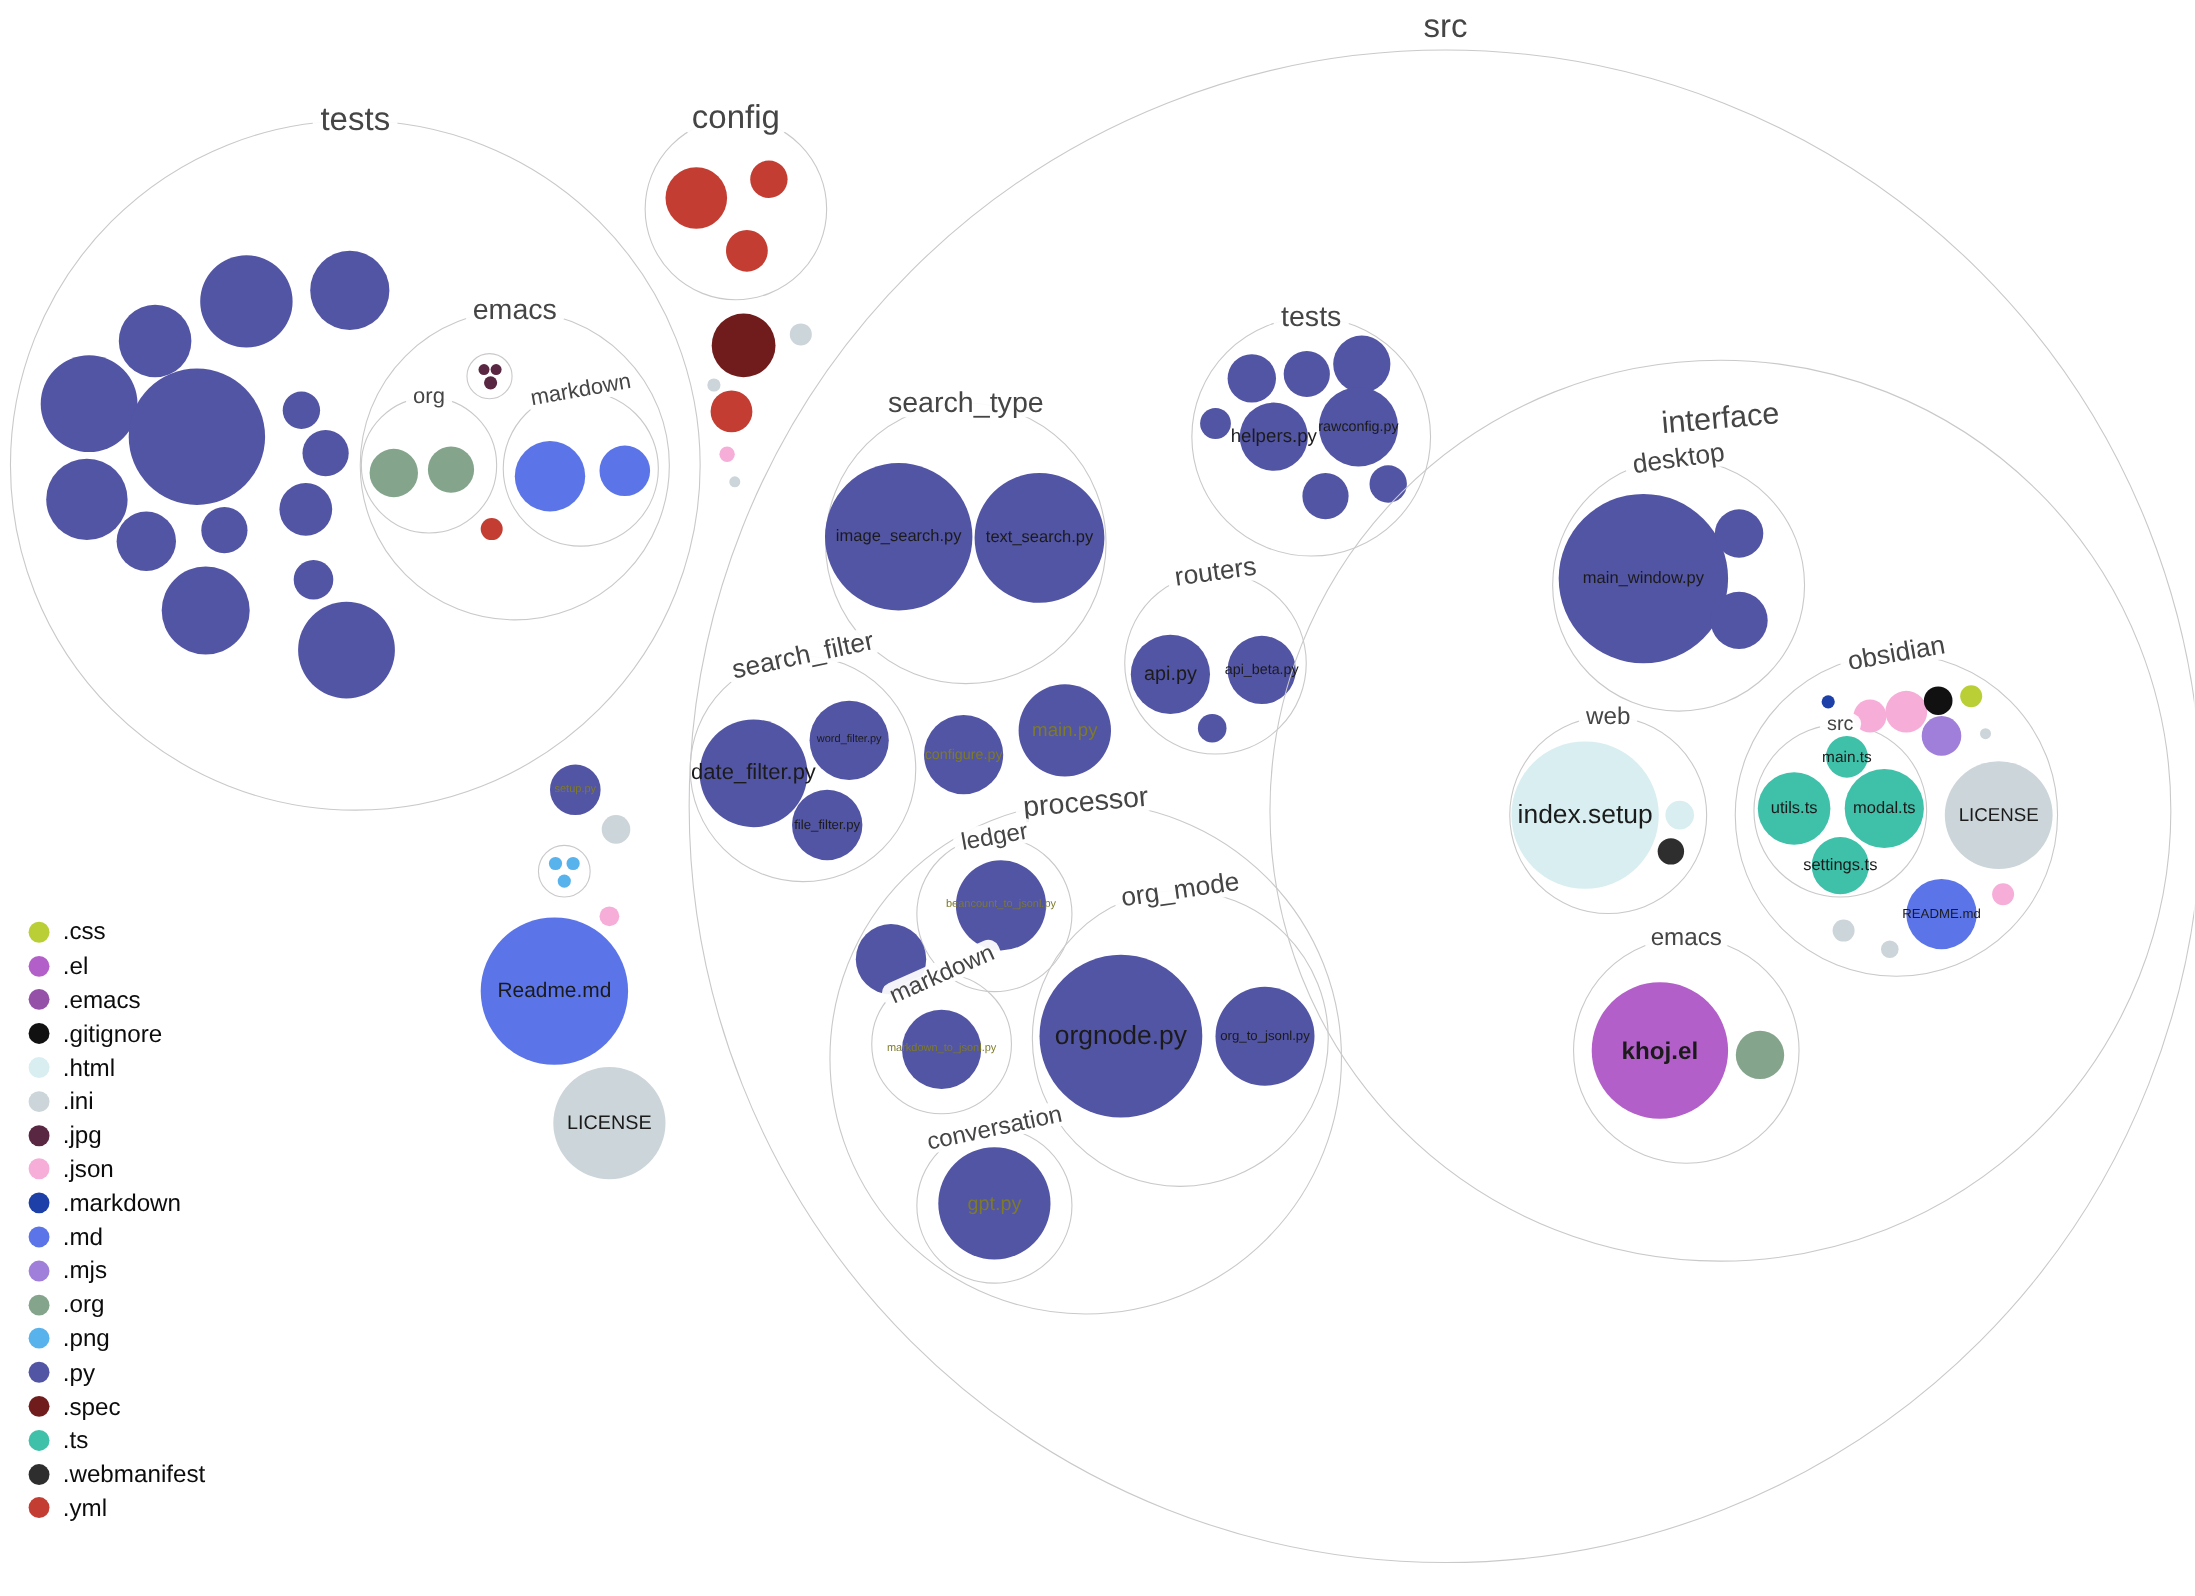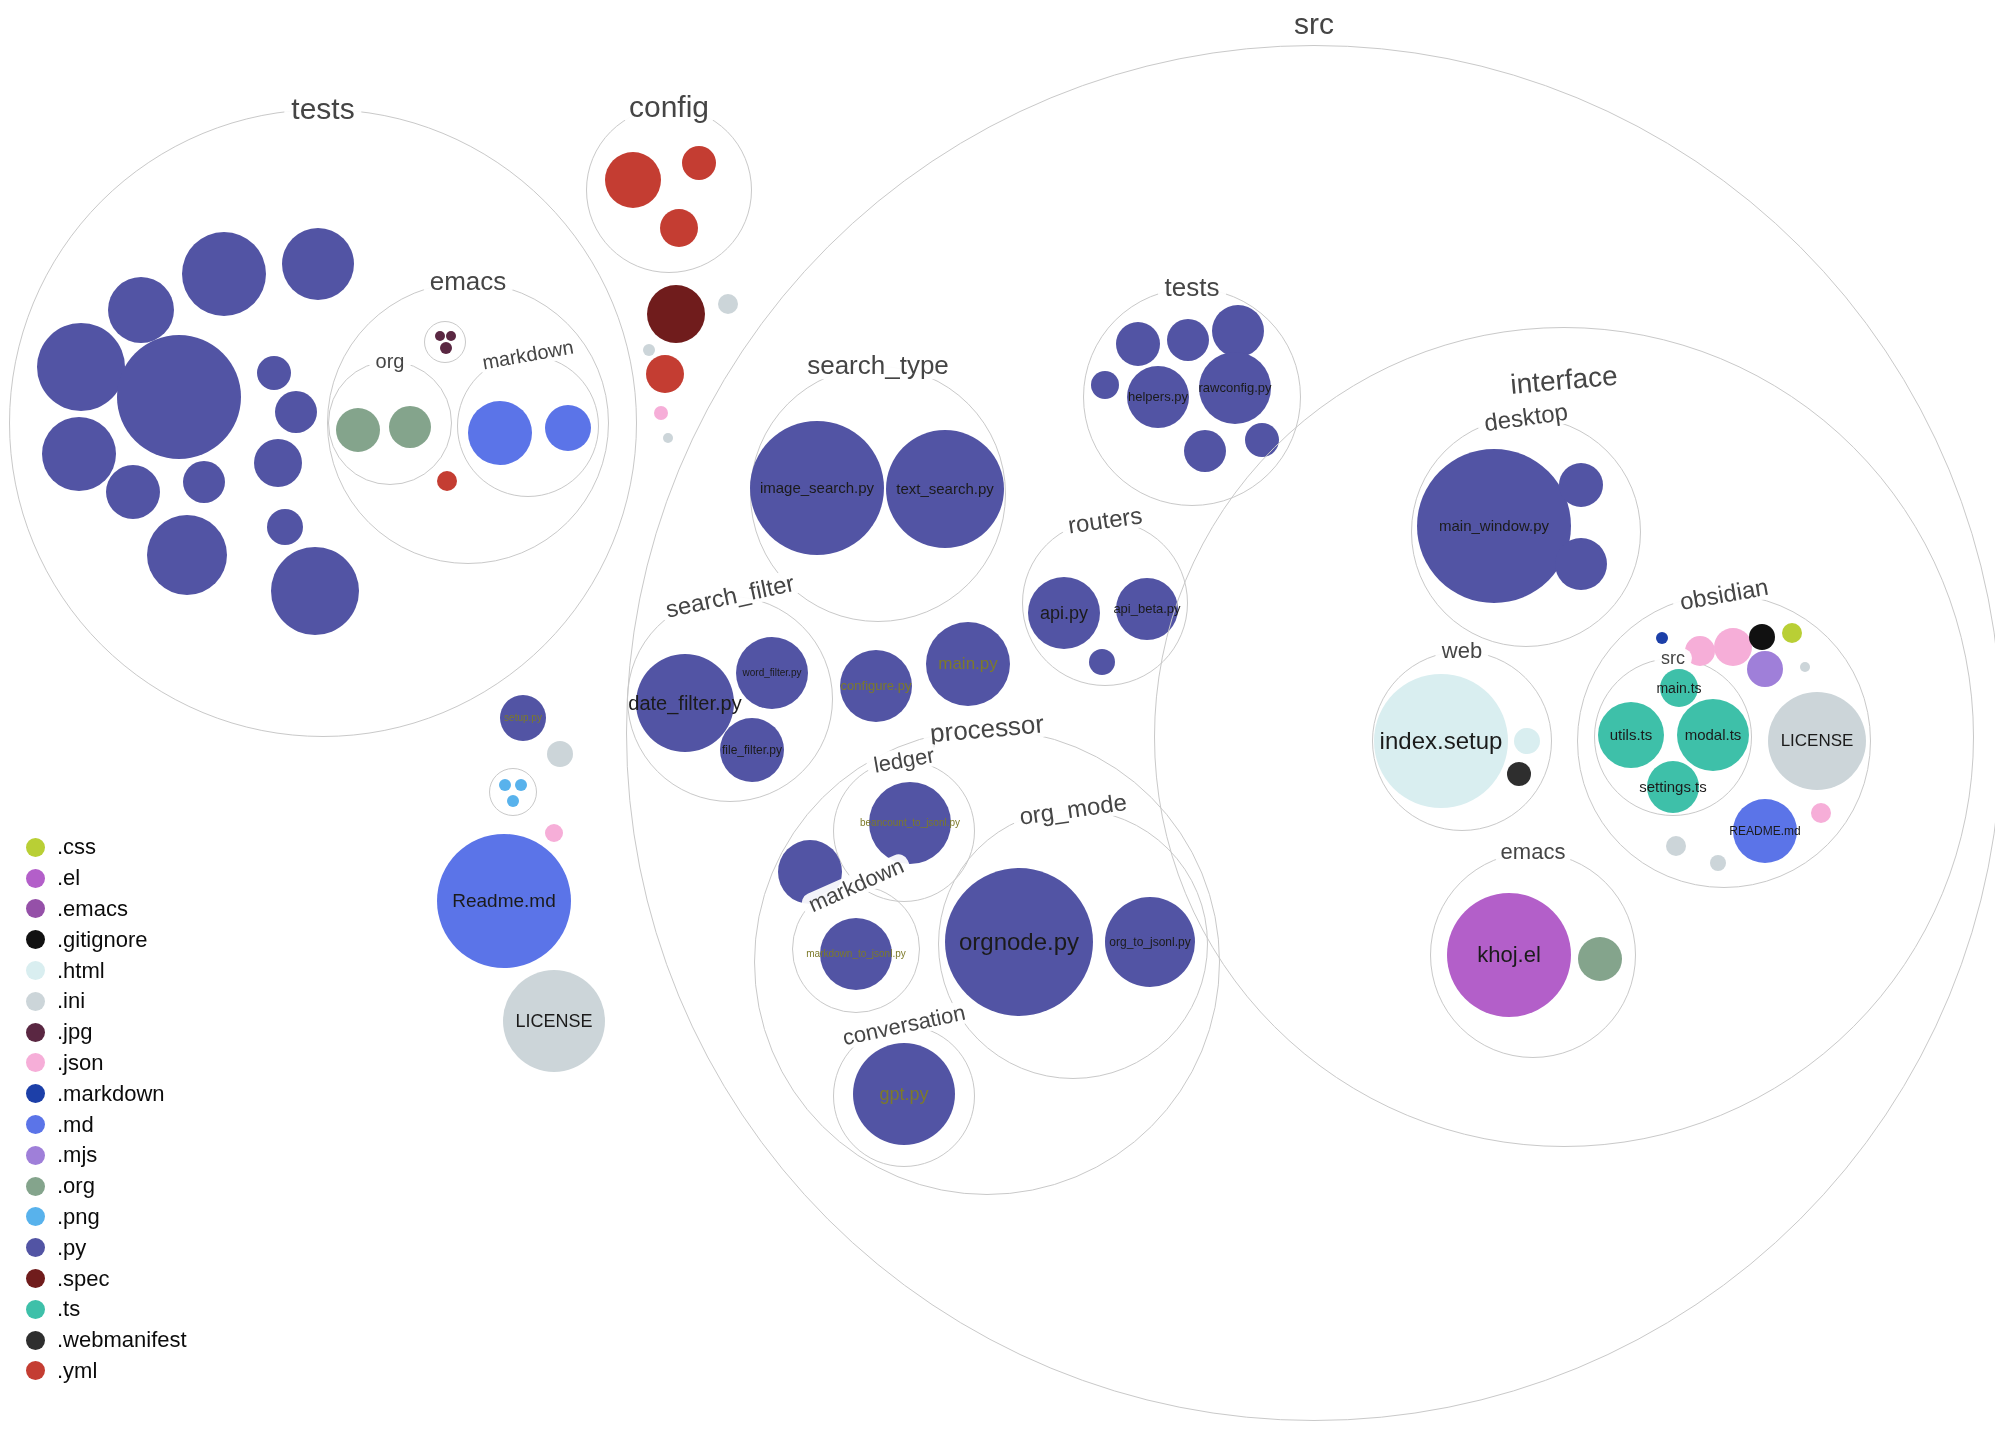--- a/index.html
+++ b/index.html
@@ -253,21 +253,21 @@
     <span class="nlabel folder-label" style="left: 528px; top: 355px; font-size: 20px; transform: translate(-50%, -50%) rotate(-10deg);">markdown</span>
     <span class="nlabel folder-label" style="left: 669px; top: 107px; font-size: 30px;">config</span>
     <span class="nlabel file-label" style="left: 523px; top: 718px; font-size: 10px; color: rgb(125, 122, 42);">setup.py</span>
     <span class="nlabel file-label" style="left: 504px; top: 901px; font-size: 19px;">Readme.md</span>
     <span class="nlabel file-label" style="left: 554px; top: 1021px; font-size: 18px;">LICENSE</span>
     <span class="nlabel folder-label" style="left: 1314px; top: 24px; font-size: 30px;">src</span>
     <span class="nlabel folder-label" style="left: 878px; top: 366px; font-size: 26px;">search_type</span>
     <span class="nlabel file-label" style="left: 817px; top: 488px; font-size: 15px;">image_search.py</span>
     <span class="nlabel file-label" style="left: 945px; top: 489px; font-size: 15px;">text_search.py</span>
     <span class="nlabel folder-label" style="left: 1192px; top: 288px; font-size: 26px;">tests</span>
-    <span class="nlabel file-label" style="left: 1158px; top: 397px; font-size: 13px;">helpers.py</span>
+    <span class="nlabel file-label" style="left: 1158px; top: 397px; font-size: 17px;">helpers.py</span>
     <span class="nlabel file-label" style="left: 1235px; top: 388px; font-size: 13px;">rawconfig.py</span>
     <span class="nlabel folder-label" style="left: 1105px; top: 520px; font-size: 24px; transform: translate(-50%, -50%) rotate(-8deg);">routers</span>
     <span class="nlabel file-label" style="left: 1064px; top: 613px; font-size: 18px;">api.py</span>
     <span class="nlabel file-label" style="left: 1147px; top: 609px; font-size: 13px;">api_beta.py</span>
     <span class="nlabel folder-label" style="left: 730px; top: 596px; font-size: 24px; transform: translate(-50%, -50%) rotate(-12deg);">search_filter</span>
     <span class="nlabel file-label" style="left: 685px; top: 703px; font-size: 20px;">date_filter.py</span>
     <span class="nlabel file-label" style="left: 772px; top: 673px; font-size: 10px;">word_filter.py</span>
     <span class="nlabel file-label" style="left: 752px; top: 750px; font-size: 12px;">file_filter.py</span>
     <span class="nlabel file-label" style="left: 968px; top: 664px; font-size: 17px; color: rgb(125, 122, 42);">main.py</span>
     <span class="nlabel file-label" style="left: 876px; top: 686px; font-size: 13px; color: rgb(125, 122, 42);">configure.py</span>
@@ -288,14 +288,14 @@
     <span class="nlabel file-label" style="left: 1441px; top: 741px; font-size: 24px;">index.setup</span>
     <span class="nlabel folder-label" style="left: 1724px; top: 594px; font-size: 24px; transform: translate(-50%, -50%) rotate(-10deg);">obsidian</span>
     <span class="nlabel folder-label" style="left: 1673px; top: 658px; font-size: 18px;">src</span>
     <span class="nlabel file-label" style="left: 1679px; top: 688px; font-size: 14px;">main.ts</span>
     <span class="nlabel file-label" style="left: 1631px; top: 735px; font-size: 15px;">utils.ts</span>
     <span class="nlabel file-label" style="left: 1713px; top: 735px; font-size: 15px;">modal.ts</span>
     <span class="nlabel file-label" style="left: 1673px; top: 787px; font-size: 15px;">settings.ts</span>
     <span class="nlabel file-label" style="left: 1817px; top: 741px; font-size: 17px;">LICENSE</span>
     <span class="nlabel file-label" style="left: 1765px; top: 831px; font-size: 12px;">README.md</span>
     <span class="nlabel folder-label" style="left: 1533px; top: 852px; font-size: 22px;">emacs</span>
-    <span class="nlabel file-label" style="left: 1509px; top: 955px; font-size: 22px;">khoj.el</span>
+    <span class="nlabel file-label" style="left: 1509px; top: 955px; font-size: 22px; font-weight: bold;">khoj.el</span>
   </div>
 
 </body></html>

